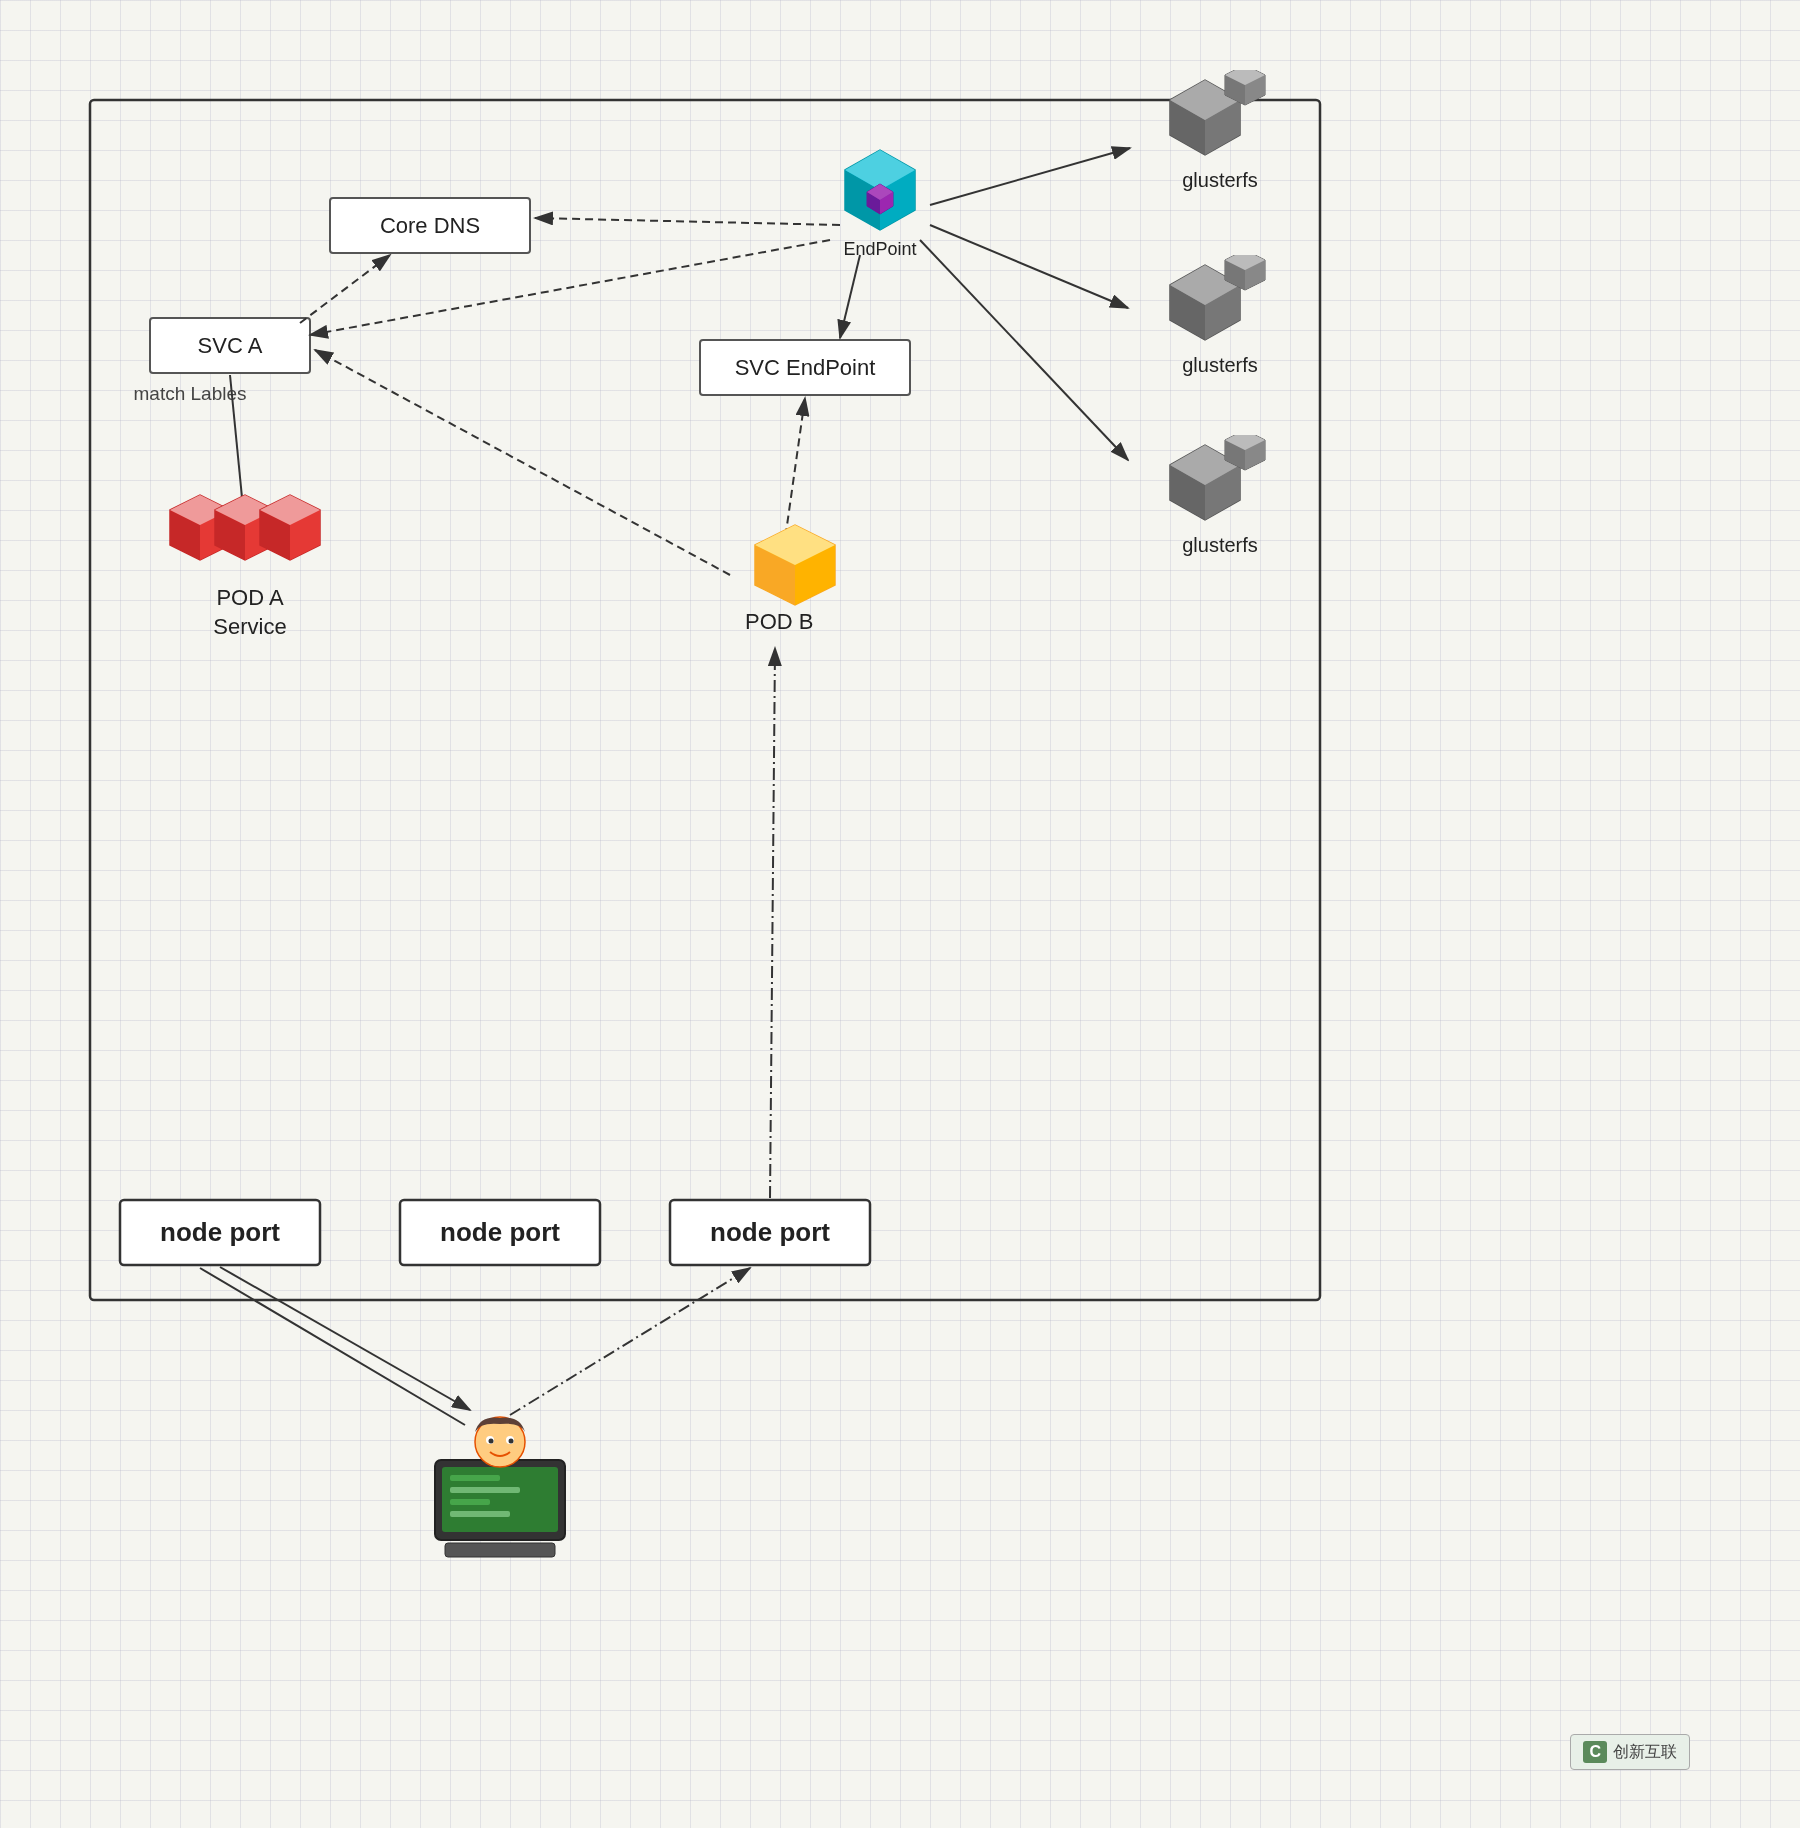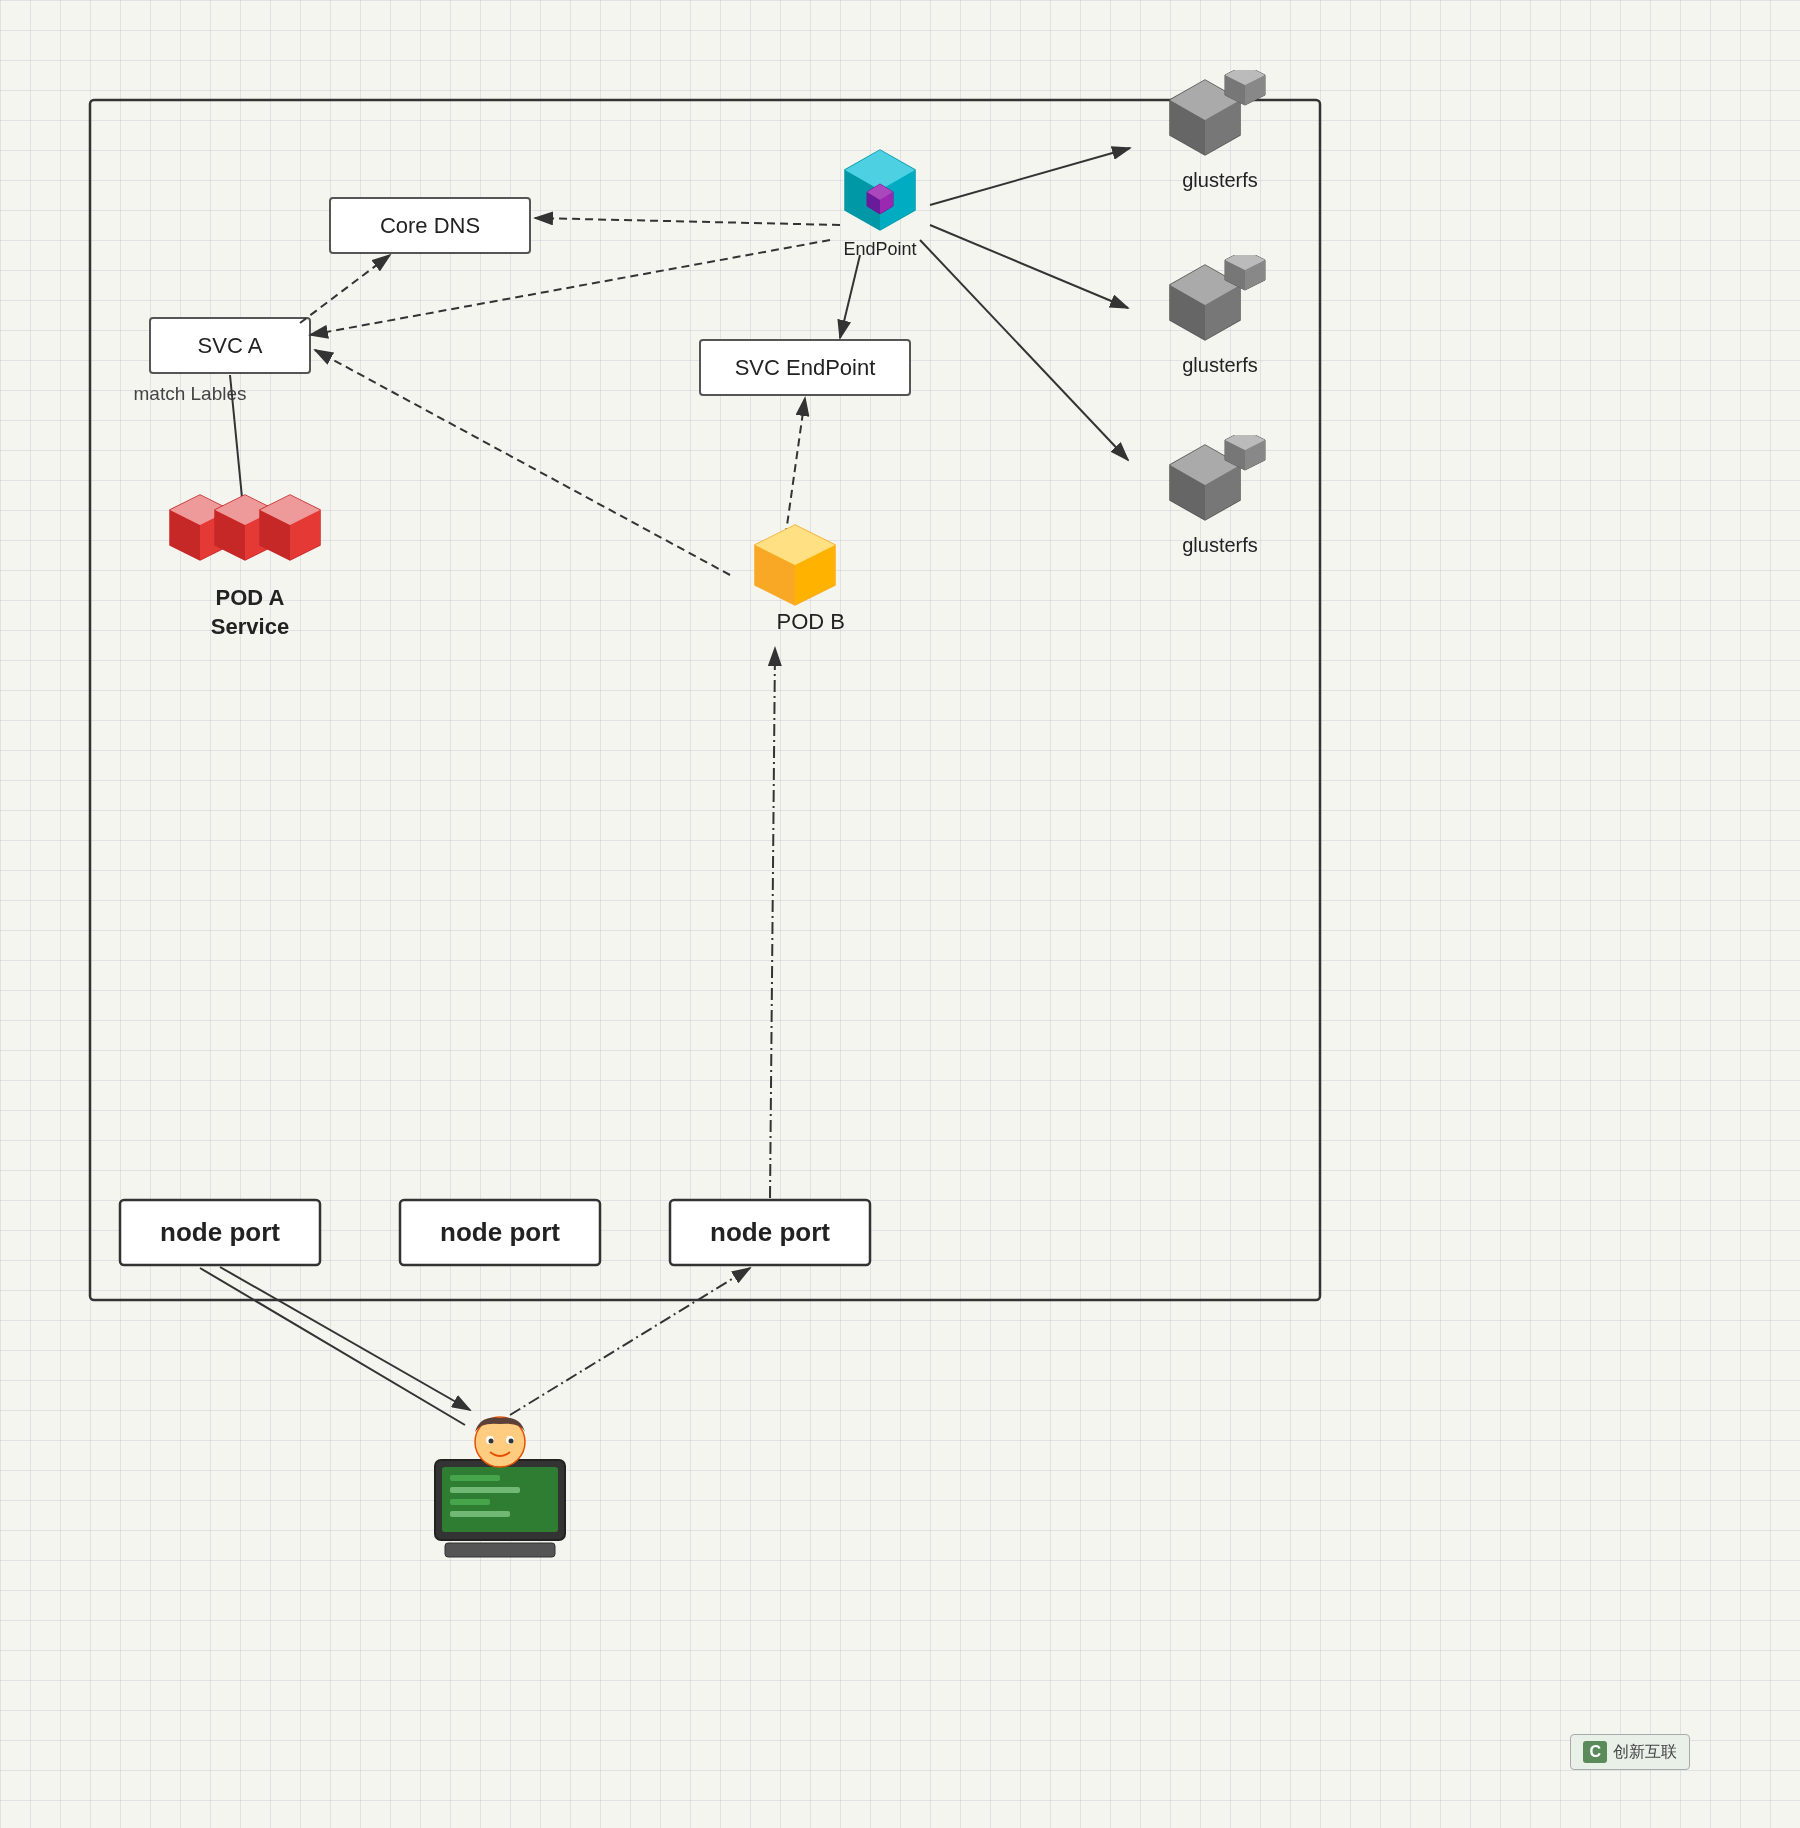--- a/index.html
+++ b/index.html
@@ -154,24 +154,24 @@
       <polygon points="55,30 85,15 115,30 115,65 85,80 55,65" fill="#F44336" stroke="#C62828" stroke-width="1.5"></polygon>
       <polygon points="55,30 85,45 85,80 55,65" fill="#C62828"></polygon>
       <polygon points="115,30 85,45 85,80 115,65" fill="#E53935"></polygon>
       <polygon points="55,30 85,15 115,30 85,45" fill="#EF9A9A"></polygon>
 
       <polygon points="100,30 130,15 160,30 160,65 130,80 100,65" fill="#F44336" stroke="#C62828" stroke-width="1.5"></polygon>
       <polygon points="100,30 130,45 130,80 100,65" fill="#C62828"></polygon>
       <polygon points="160,30 130,45 130,80 160,65" fill="#E53935"></polygon>
       <polygon points="100,30 130,15 160,30 130,45" fill="#EF9A9A"></polygon>
     </svg>
-    <div style="font-size:22px; color:#222; line-height:1.3;font-weight:bold;">POD A<br>Service</div>
-  </div>
-
-  <div style="position:absolute; left:685px; top:475px; text-align:right;">
+    <div style="font-size:22px; color:#222; line-height:1.3;">POD A<br>Service</div>
+  </div>
+
+  <div style="position:absolute; left:685px; top:475px; text-align:left;">
     <svg width="100" height="95" viewBox="0 0 100 95">
       <polygon points="10,30 50,10 90,30 90,70 50,90 10,70" fill="#FFC107" stroke="#F9A825" stroke-width="1.5"></polygon>
       <polygon points="10,30 50,50 50,90 10,70" fill="#F9A825"></polygon>
       <polygon points="90,30 50,50 50,90 90,70" fill="#FFB300"></polygon>
       <polygon points="10,30 50,10 90,30 50,50" fill="#FFE082"></polygon>
     </svg>
     <div style="font-size:22px; color:#222; margin-top:-5px;">POD B</div>
   </div>
 
   <div style="position:absolute; left:1100px; top:30px; text-align:center;">

